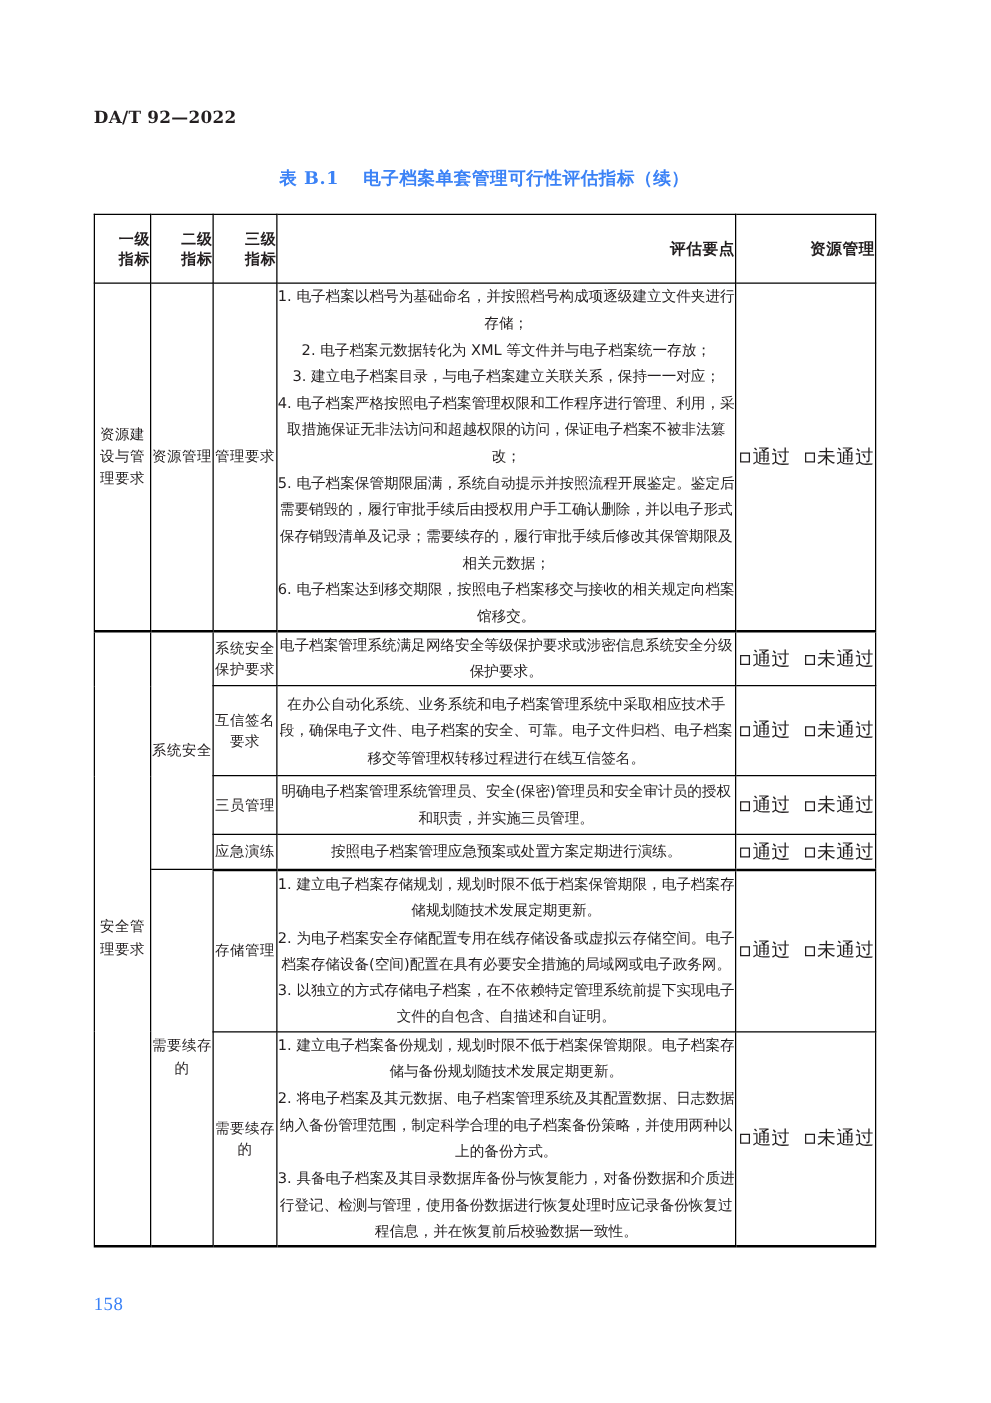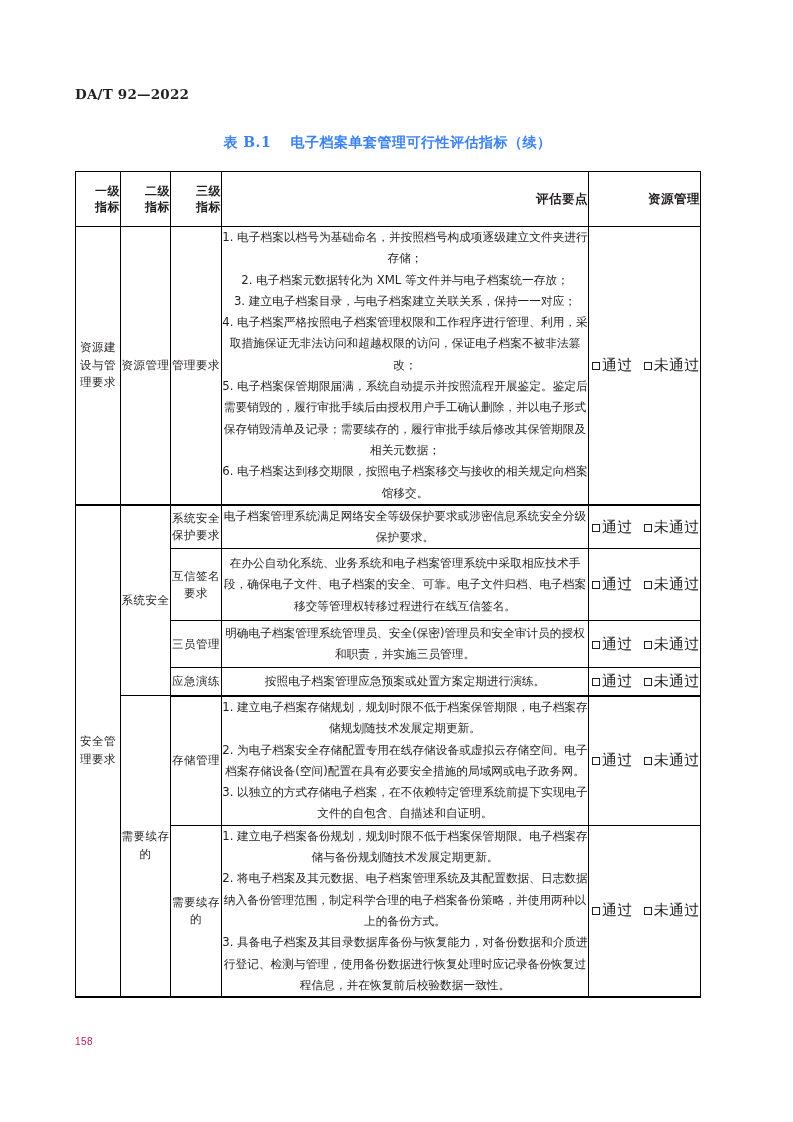--- a/index.html
+++ b/index.html
@@ -128,23 +128,23 @@
     margin-right: 2px;
     vertical-align: 0px;
     background: #fff;
   }
   .cblabel { display: inline; }
 
   
   .folio {
     position: absolute;
     left: 75px; top: 1036px;
-    font-family: Liberation Sans, sans-serif;
-    font-size: 10px;
-    color: #be185d;
+    font-family: Liberation Serif, serif;
+    font-size: 15px;
+    color: #3b82f6;
     letter-spacing: 0.4px;
   }
 </style>
 </head>
 <body>
 
 <div class="page">
 
   <div class="doc-header">DA/T 92—2022</div>
 

